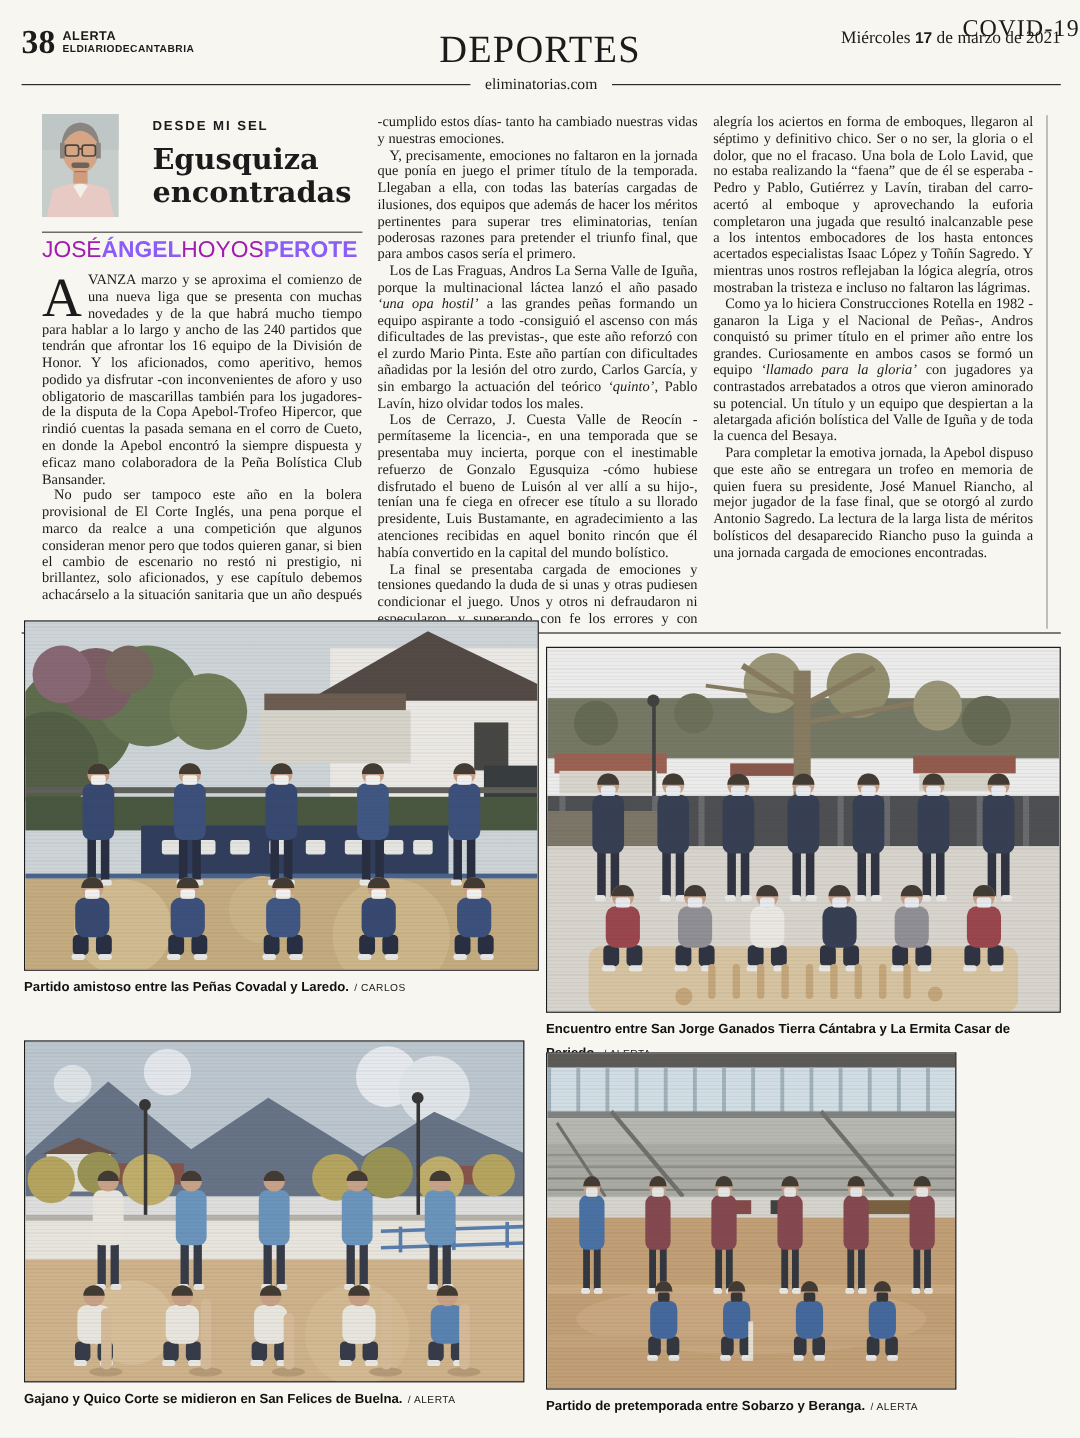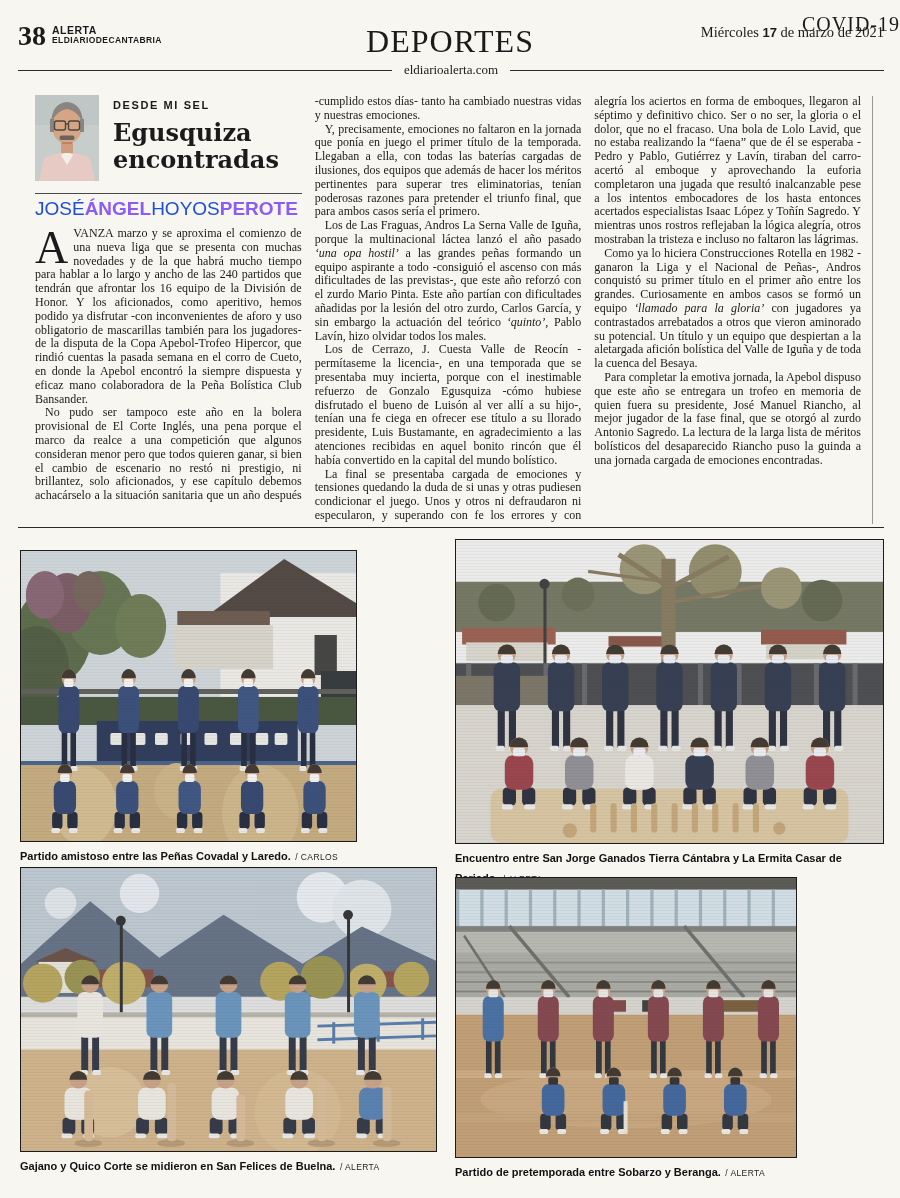--- a/index.html
+++ b/index.html
@@ -22,41 +22,41 @@
 
   
   .article{position:absolute;left:35px;top:95px;width:826px;height:430px;
            column-count:3;column-gap:13px;column-fill:auto;overflow:hidden;
            font-size:12px;line-height:13.8px;text-align:justify;hyphens:auto;-webkit-hyphens:auto;}
   .article p{margin:0;text-indent:10px;}
   .article p.first{text-indent:0;}
   .article i{font-style:italic;}
   .dropcap{float:left;font-size:46px;line-height:37px;padding:2px 5px 0 0;font-weight:400;}
   .author-block{break-inside:avoid;-webkit-column-break-inside:avoid;margin-bottom:9px;}
-  .author-top{display:flex;gap:14px;}
+  .author-top{display:flex;gap:28px;}
   .author-photo{flex:0 0 auto;width:64px;height:86px;display:block;}
   .kicker{font-family:"Liberation Sans",sans-serif;font-size:11px;font-weight:800;letter-spacing:1.6px;margin:4px 0 7px;}
   .col-title{font-family:"DejaVu Serif",serif;font-size:24px;font-weight:700;line-height:1.12;margin:0;}
   .byline{border-top:1px solid #4a4a4a;margin-top:12px;padding-top:5px;
           font-family:"Liberation Sans",sans-serif;font-size:19px;line-height:1;white-space:nowrap;}
-  .byline .by-l{font-weight:400;color:#1d4ed8;}
+  .byline .by-l{font-weight:400;color:#a21caf;}
   .byline .by-b{font-weight:800;color:#8b5cf6;}
   .v-rule{position:absolute;left:872px;top:96px;width:1px;height:428px;background:#9a9892;}
   .sep-rule{position:absolute;left:18px;right:16px;top:527px;border-top:1.5px solid #2a2a2a;}
 
   
   figure{margin:0;position:absolute;}
   .photo-frame{position:relative;border:1px solid #1c1c1c;background:#ddd;overflow:hidden;}
   .photo-frame svg{display:block;width:100%;height:100%;filter:saturate(.8) contrast(.92) brightness(1.03);}
   .photo-frame::after{content:"";position:absolute;inset:0;pointer-events:none;
       background:repeating-linear-gradient(0deg,rgba(60,50,30,.05) 0 1px,transparent 1px 3px);}
   figcaption{margin-top:3px;font-family:"Liberation Sans",sans-serif;line-height:1.25;}
   .cap-text{font-weight:700;font-size:11px;color:#111;}
   .cap-credit{font-size:8.5px;letter-spacing:.4px;color:#222;}
-  #fig0{left:20px;top:550px;width:337px;} #fig0 .photo-frame{height:290px;}
+  #fig0{left:20px;top:517px;width:429px;} #fig0 .photo-frame{height:290px;}
   #fig1{left:455px;top:539px;width:429px;} #fig1 .photo-frame{height:303px;}
   #fig2{left:20px;top:867px;width:417px;} #fig2 .photo-frame{height:283px;}
   #fig3{left:455px;top:877px;width:342px;} #fig3 .photo-frame{height:279px;}
 </style>
 </head>
 <body>
 
 <div class="page">
 
   <div class="h-left">
@@ -64,21 +64,21 @@
     <span class="brand-stack">
       <span class="brand">ALERTA</span>
       <span class="brand-sub">ELDIARIODECANTABRIA</span>
     </span>
   </div>
   <div class="h-kicker">COVID-19</div>
   <div class="masthead">DEPORTES</div>
   <div class="h-date"><span>Miércoles </span><b>17</b><span> de marzo de 2021</span></div>
   <div class="header-rule">
     <span class="hr-line"></span>
-    <span class="website">eldiarioalerta.com</span>
+    <span class="website">eliminatorias.com</span>
     <span class="hr-line"></span>
   </div>
 
   <div class="article">
     <div class="author-block">
       <div class="author-top">
         <svg class="author-photo" viewBox="0 0 64 86" aria-hidden="true">
           <rect width="64" height="86" fill="#c7cdca"></rect>
           <rect x="0" y="0" width="64" height="30" fill="#bfc7c6"></rect>
           <path d="M4,86 L9,63 Q32,52 55,63 L60,86 Z" fill="#e8cac4"></path>

